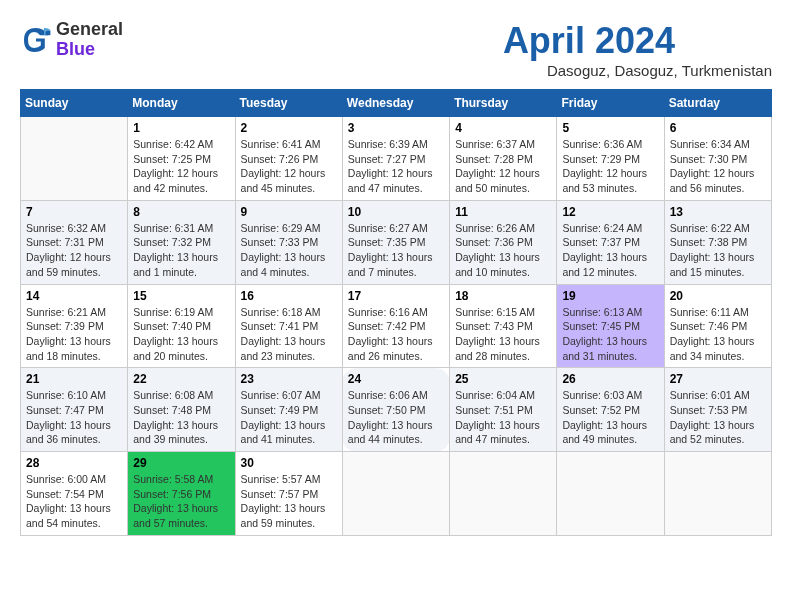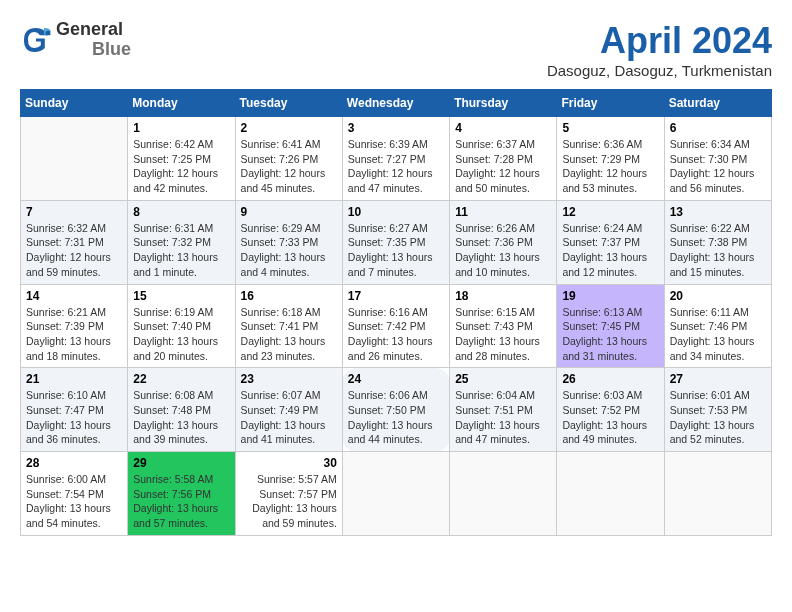--- a/index.html
+++ b/index.html
@@ -22,27 +22,26 @@
       gap: 4px;
     }
     .logo-text {
       display: flex;
       flex-direction: column;
       font-size: 18px;
       font-weight: bold;
       line-height: 1.1;
     }
     .logo-general { color: #333; }
-    .logo-blue { color: #737373; margin-left: 36px; }
+    .logo-blue { color: #6d28d9; }
     .logo-icon {
       width: 32px;
       height: 32px;
     }
     .title-block {
-      text-align: right;
     }
     .month-title {
       font-size: 36px;
       font-weight: bold;
       color: #1a5fa8;
     }
     .location {
       font-size: 15px;
       color: #333;
       font-weight: normal;
@@ -244,21 +243,21 @@
       </tr>
       <tr>
         <td style="background-color: rgb(255, 255, 255);">
           <span class="day-number">28</span>
           <div class="day-info">Sunrise: 6:00 AM<br>Sunset: 7:54 PM<br>Daylight: 13 hours and 54 minutes.</div>
         </td>
         <td style="background-color: #22c55e;">
           <span class="day-number">29</span>
           <div class="day-info">Sunrise: 5:58 AM<br>Sunset: 7:56 PM<br>Daylight: 13 hours and 57 minutes.</div>
         </td>
-        <td style="background-color: rgb(255, 255, 255); text-align: right;">
+        <td style="background-color: rgb(255, 255, 255);">
           <span class="day-number">30</span>
           <div class="day-info">Sunrise: 5:57 AM<br>Sunset: 7:57 PM<br>Daylight: 13 hours and 59 minutes.</div>
         </td>
         <td class="empty-cell" style="background-color: rgb(249, 249, 249);"></td>
         <td class="empty-cell" style="background-color: rgb(249, 249, 249);"></td>
         <td class="empty-cell" style="background-color: rgb(249, 249, 249);"></td>
         <td class="empty-cell" style="background-color: rgb(249, 249, 249);"></td>
       </tr>
     </tbody>
 </table>

